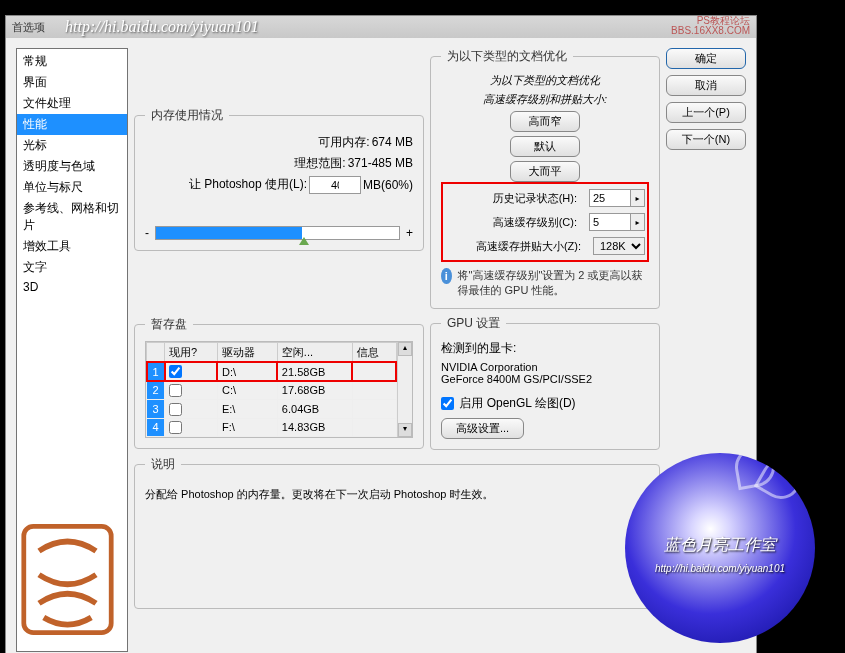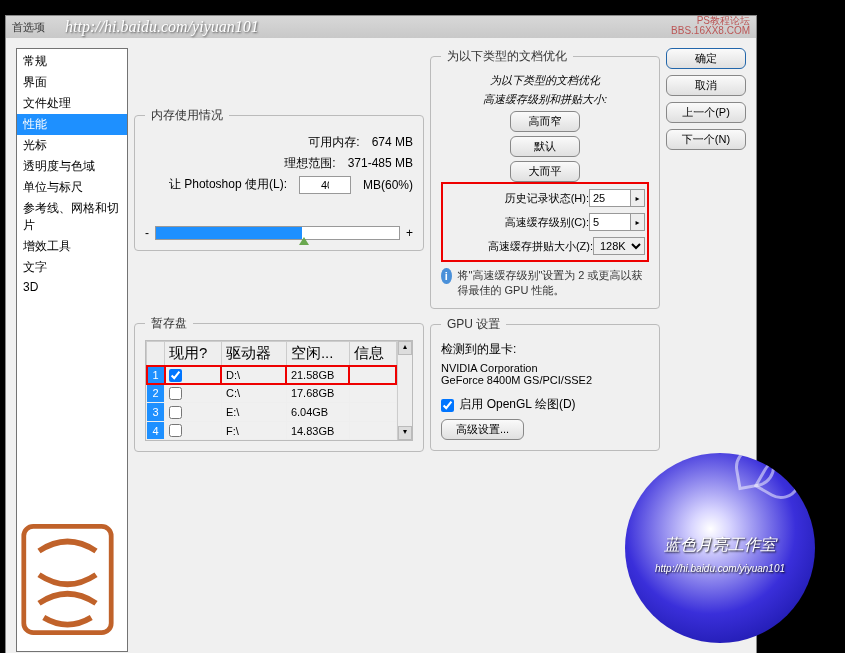--- a/index.html
+++ b/index.html
@@ -10,44 +10,44 @@
 .titlebar .wm { position: absolute; right: 6px; top: 0; font-size: 10px; color: #b55; text-align: right; line-height: 10px; }
 .content { display: flex; padding: 10px; gap: 6px; height: calc(100% - 22px); }
 .sidebar { width: 112px; background: #fff; border: 1px solid #737373; padding: 2px 0; font-size: 12px; }
 .sidebar-item { padding: 2px 6px; cursor: pointer; }
 .sidebar-item.selected { background: #1e90ff; color: #fff; }
 .main { flex: 1; display: flex; flex-direction: column; gap: 6px; }
 .row1 { display: flex; gap: 6px; align-items: center; }
 fieldset { border: 1px solid #bbb; border-radius: 4px; padding: 8px 10px 10px; font-size: 12px; position: relative; }
 legend { padding: 0 6px; font-size: 12px; color: #333; }
 .mem { width: 290px; }
-.mem .line { display: flex; justify-content: flex-end; align-items: center; gap: 12px; padding: 2px 0; }
+.mem .line { display: flex; justify-content: flex-end; align-items: center; gap: 2px; padding: 2px 0; }
 .mem .label { text-align: right; }
 .mem input[type="text"] { width: 52px; height: 18px; border: 1px solid #999; font-size: 11px; padding: 0 21px; }
 .slider-row { display: flex; align-items: center; gap: 6px; margin-top: 30px; }
 .slider { flex: 1; height: 14px; border: 1px solid #999; background: #fff; position: relative; }
 .slider-fill { position: absolute; left: 0; top: 0; height: 100%; width: 60%; background: #1e90ff; }
 .slider-thumb { position: absolute; left: 59%; top: 10px; width: 0; height: 0; border-left: 5px solid transparent; border-right: 5px solid transparent; border-bottom: 8px solid #6aa84f; }
 .history { flex: 1; }
 .history .optline { text-align: center; font-size: 11px; margin-bottom: 4px; font-style: italic; }
 .btn { background: linear-gradient(#fafafa,#e0e0e0); border: 1px solid #888; border-radius: 6px; font-size: 11px; padding: 2px 14px; cursor: pointer; min-width: 70px; }
 .btn-col { display: flex; flex-direction: column; align-items: center; gap: 4px; margin-bottom: 0; }
-.field-row { display: flex; justify-content: flex-end; align-items: center; gap: 0; padding: 3px 0; }
+.field-row { display: flex; justify-content: flex-end; align-items: center; gap: 12px; padding: 3px 0; }
 .field-row label { font-size: 11px; }
 .num-input { display: flex; align-items: stretch; }
 .num-input input { width: 42px; border: 1px solid #999; font-size: 11px; padding: 0 3px; height: 18px; }
 .num-input .spin { width: 14px; border: 1px solid #999; border-left: 0; background: #eee; font-size: 8px; height: 18px; display: flex; align-items: center; justify-content: center; }
 .select { border: 1px solid #999; height: 18px; font-size: 11px; padding: 0 2px; }
 .red-box { border: 2px solid #e00; padding: 2px; }
 .info-row { display: flex; align-items: flex-start; gap: 6px; margin-top: 6px; font-size: 11px; color: #333; }
 .info-icon { width: 16px; height: 16px; background: #4a90d9; border-radius: 50%; color: #fff; font-weight: bold; text-align: center; line-height: 16px; font-size: 11px; }
 .row2 { display: flex; gap: 6px; align-items: center; }
 .scratch { width: 290px; }
 .scratch table { width: 100%; border-collapse: collapse; font-size: 11px; }
-.scratch th { background: #eee; border: 1px solid #ccc; padding: 2px 4px; font-weight: normal; text-align: left; font-size: 15px; }
+.scratch th { background: #eee; border: 1px solid #ccc; padding: 2px 4px; font-weight: normal; text-align: left; font-size: 11px; }
 .scratch td { border: 1px solid #eee; padding: 2px 4px; }
 .scratch .rownum { background: #1e90ff; color: #fff; width: 18px; text-align: center; }
 .scratch .red-row td { outline: 2px solid #e00; outline-offset: -1px; }
 .table-area { display: flex; border: 1px solid #bbb; }
 .scroll-col { width: 16px; background: #eee; border-left: 1px solid #ccc; display: flex; flex-direction: column; justify-content: space-between; }
 .scroll-btn { height: 14px; background: #ddd; border: 1px solid #bbb; font-size: 8px; text-align: center; }
 .gpu { flex: 1; }
 .gpu .gpu-name { font-size: 11px; margin: 4px 0 10px; }
 .desc { }
 .desc p { font-size: 11px; padding: 6px 0; }
@@ -217,20 +217,25 @@
           <div>
             <label>
               <input type="checkbox" checked="" style="">
               <span>启用 OpenGL 绘图(D)</span>
             </label>
           </div>
           <button class="btn" style="margin-top:6px">高级设置...</button>
         </fieldset>
       </div>
 
+      <fieldset class="desc">
+        <legend>说明</legend>
+        <p>分配给 Photoshop 的内存量。更改将在下一次启动 Photoshop 时生效。</p>
+        <div style="height:90px"></div>
+      </fieldset>
     </div>
 
     <div class="actions">
       <button class="btn" style="border-color:#26a">确定</button>
       <button class="btn">取消</button>
       <button class="btn">上一个(P)</button>
       <button class="btn">下一个(N)</button>
     </div>
   </div>
 </div>

